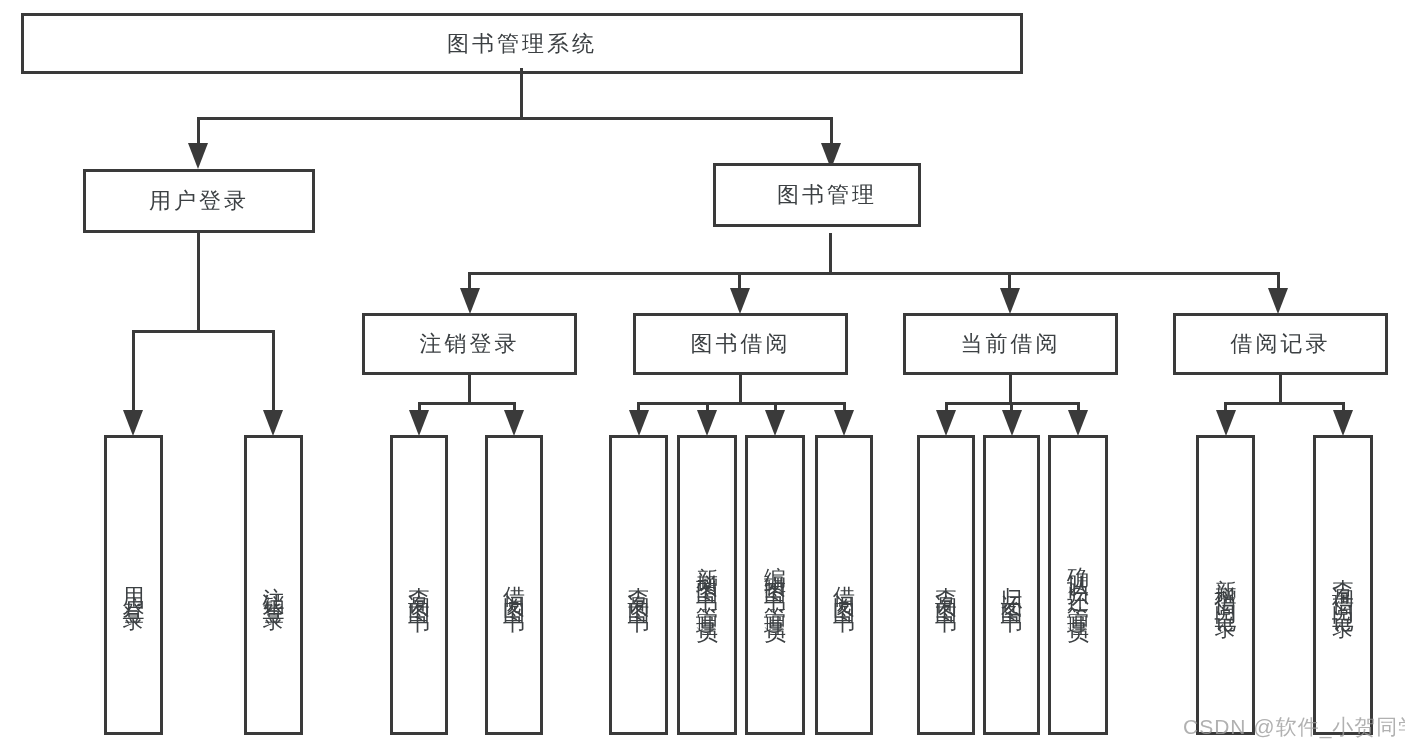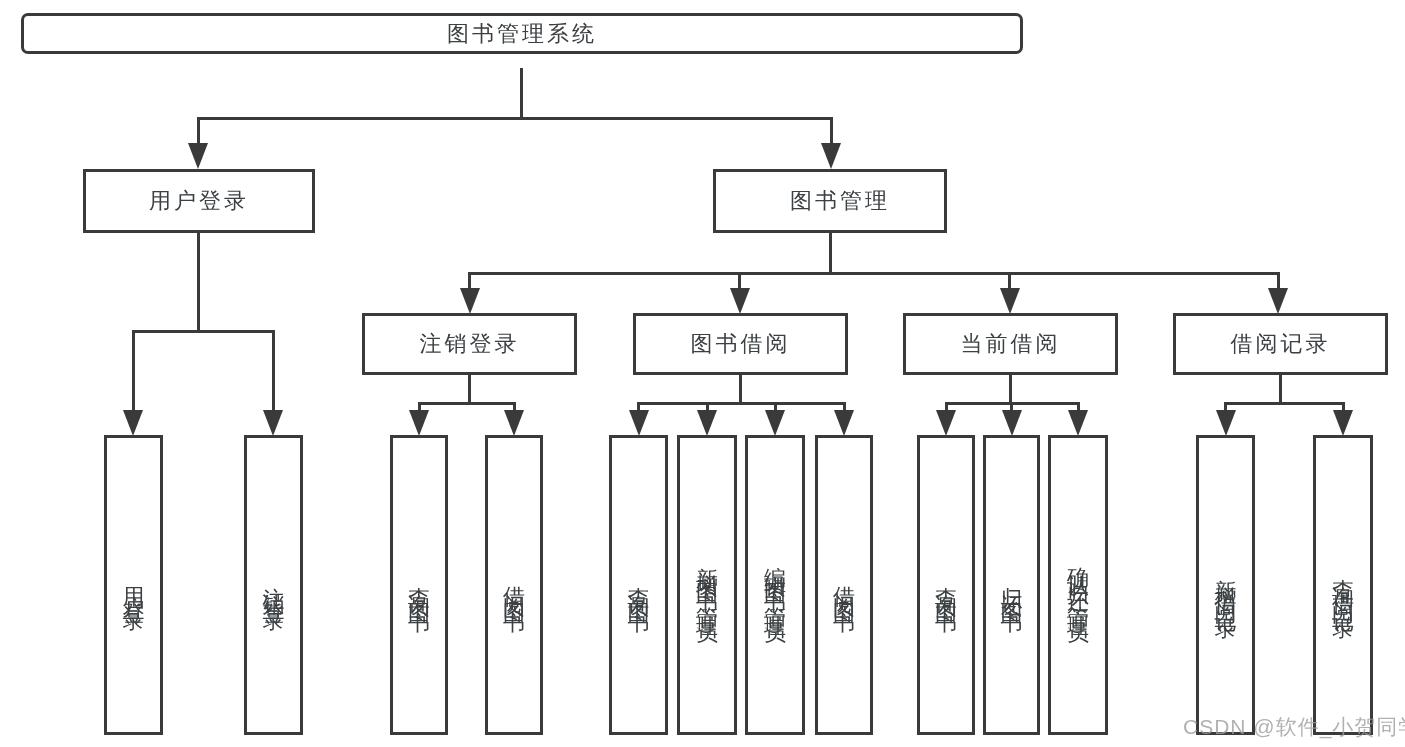--- a/index.html
+++ b/index.html
@@ -50,31 +50,31 @@
     opacity:.8;
     z-index:5;
     white-space:nowrap;
   }
 </style>
 </head>
 <body>
 
 <div id="canvas">
 
-  <div class="box h" style="left:21px;top:13px;width:1002px;height:41px;border-radius:7px;">图书管理系统</div>
+  <div class="box h" style="left:21px;top:13px;width:1002px;height:61px;">图书管理系统</div>
 
   <div class="lv" style="left:520px;top:68px;height:50px;"></div>
   <div class="lh" style="left:197px;top:117px;width:636px;"></div>
   <div class="lv" style="left:197px;top:117px;height:30px;"></div>
   <div class="arr" style="left:188px;top:143px;"></div>
   <div class="lv" style="left:830px;top:117px;height:30px;"></div>
   <div class="arr" style="left:821px;top:143px;"></div>
 
   <div class="box h" style="left:83px;top:169px;width:232px;height:64px;">用户登录</div>
-  <div class="box h" style="left:713px;top:169px;width:234px;height:64px;padding-left:20px;">图书管理</div>
+  <div class="box h" style="left:713px;top:163px;width:208px;height:64px;padding-left:20px;">图书管理</div>
 
   <div class="lv" style="left:197px;top:233px;height:100px;"></div>
   <div class="lh" style="left:132px;top:330px;width:142px;"></div>
   <div class="lv" style="left:132px;top:330px;height:83px;"></div>
   <div class="arr" style="left:123px;top:410px;"></div>
   <div class="lv" style="left:272px;top:330px;height:83px;"></div>
   <div class="arr" style="left:263px;top:410px;"></div>
 
   <div class="lv" style="left:829px;top:233px;height:42px;"></div>
   <div class="lh" style="left:468px;top:272px;width:812px;"></div>

